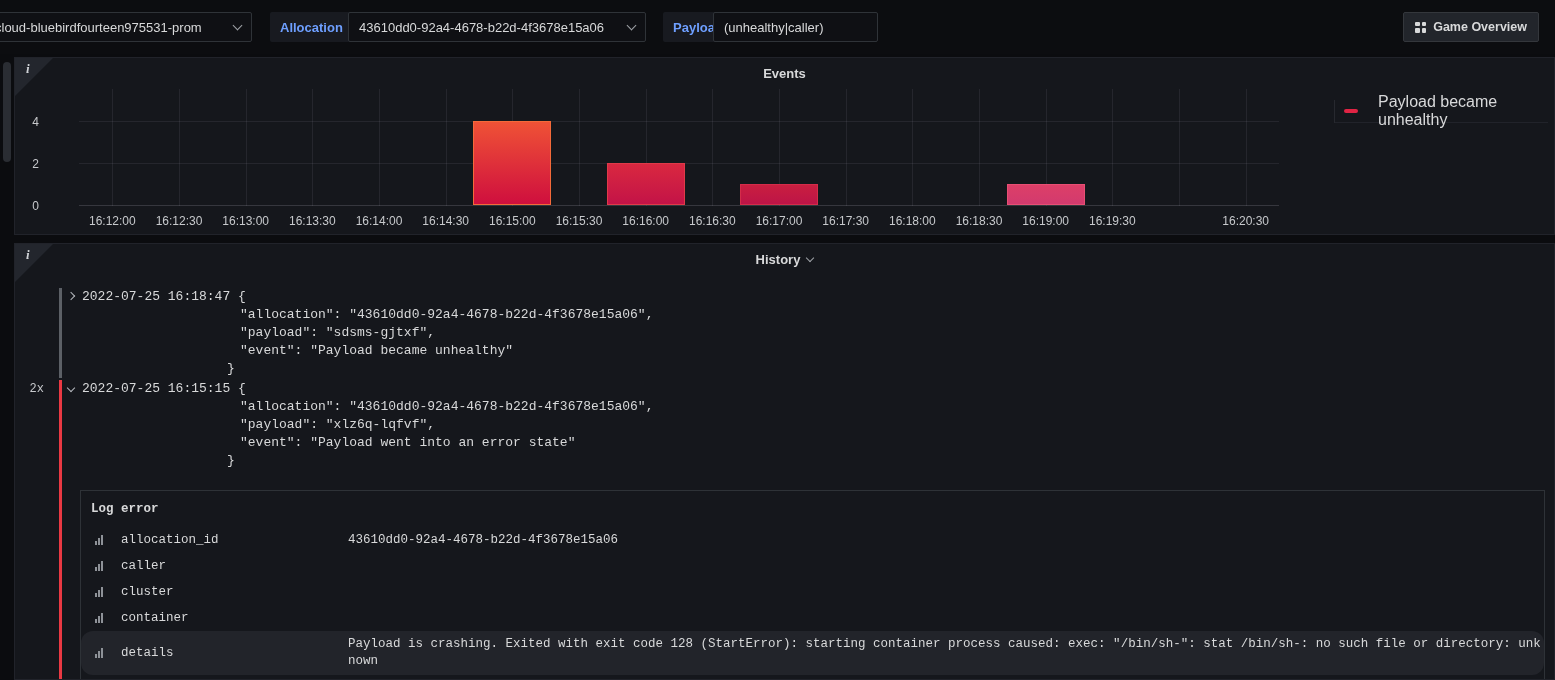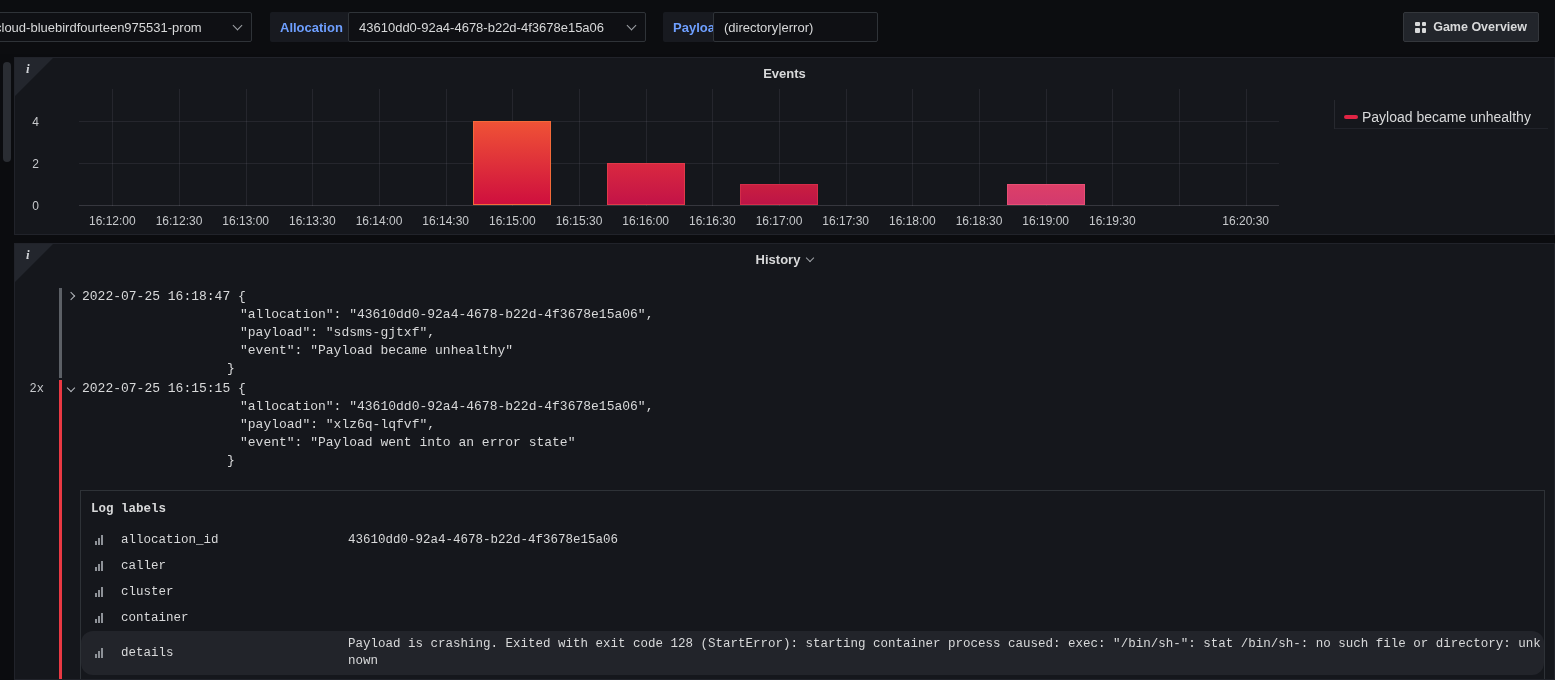--- a/index.html
+++ b/index.html
@@ -39,21 +39,21 @@
   .y-labels { position:absolute; left:0; top:31px; width:24px; height:117px; }
   .y-label { position:absolute; right:0; width:100%; text-align:right; font-size:12px; color:#c7c9cc; line-height:14px; }
   .plot { position:absolute; left:64px; right:275px; top:31px; height:117px; }
   .vline { position:absolute; top:0; bottom:0; width:1px; background:rgba(204,204,220,0.09); }
   .hline { position:absolute; left:0; right:0; height:1px; background:rgba(204,204,220,0.09); }
   .baseline { position:absolute; left:0; right:0; bottom:0; height:1px; background:rgba(204,204,220,0.18); }
   .bar { position:absolute; bottom:1px; width:78px; border:1px solid; }
   .x-labels { position:absolute; left:64px; right:275px; top:156px; height:16px; }
   .x-label { position:absolute; transform:translateX(-50%); font-size:12px; color:#c7c9cc; white-space:nowrap; }
   .legend { position:absolute; right:6px; top:42px; width:214px; border-left:1px solid rgba(204,204,220,0.10); }
-  .legend-item { display:flex; align-items:center; gap:4px; height:23px; padding-left:9px; border-bottom:1px solid rgba(204,204,220,0.07); font-size:14px; color:#d8d9da;margin-top:6px; }
+  .legend-item { display:flex; align-items:center; gap:20px; height:23px; padding-left:9px; border-bottom:1px solid rgba(204,204,220,0.07); font-size:16px; color:#d8d9da; }
   .legend-swatch { width:14px; height:4px; border-radius:2px; flex:none; }
   
   .log-rows { position:absolute; top:44px; left:0; right:0; font-family:"Liberation Mono", monospace; font-size:13px; line-height:18px; color:#d8d9da; }
   .log-row { display:flex; margin-bottom:2px; }
   .log-count { width:44px; flex:none; padding-right:15px; text-align:right; font-size:12px; color:#c7c9cc; }
   .log-body { flex:1; border-left:3px solid #666; padding-left:4px; }
   .row-chev { display:inline-block; width:6px; height:6px; border-right:1.5px solid #b4b7bd; border-bottom:1.5px solid #b4b7bd; margin:0 8px 1px 2px; }
   .row-chev.right { transform:rotate(-45deg); }
   .row-chev.down { transform:rotate(45deg); }
   .json-line { padding-left:174px; white-space:pre; }
@@ -76,21 +76,21 @@
     <span>cloud-bluebirdfourteen975531-prom</span>
     <span class="chev"></span>
   </div>
   <div class="tb-item chip chip-allocation">Allocation</div>
   <div class="tb-item select alloc-select">
     <span>43610dd0-92a4-4678-b22d-4f3678e15a06</span>
     <span class="chev"></span>
   </div>
   <div class="tb-item chip chip-filter">Payload</div>
   <div class="tb-item tinput filter-input">
-    <span>(directory|error)</span>
+    <span>(unhealthy|caller)</span>
   </div>
   <div class="tb-item btn btn-overview">
     <span class="grid-icon">
         <i></i>
         <i></i>
         <i></i>
         <i></i>
       </span>
     <span>Game Overview</span>
   </div>
@@ -184,21 +184,21 @@
       </div>
       <div class="log-row">
         <div class="log-count">2x</div>
         <div class="log-body" style="border-left-color: rgb(234, 57, 67);">
           <div class="log-header"><span class="row-chev down"></span><span>2022-07-25 16:15:15 {</span></div>
           <div class="json-line">"allocation": "43610dd0-92a4-4678-b22d-4f3678e15a06",</div>
           <div class="json-line">"payload": "xlz6q-lqfvf",</div>
           <div class="json-line">"event": "Payload went into an error state"</div>
           <div class="json-line close">}</div>
           <div class="log-labels">
-            <div class="ll-title">Log labels</div>
+            <div class="ll-title">Log error</div>
             <div class="ll-row">
               <div class="ll-icon-cell">
                 <span class="bar-icon">
                   <i style="height: 4px;"></i>
                   <i style="height: 7px;"></i>
                   <i style="height: 10px;"></i>
                 </span>
               </div>
               <div class="ll-key">allocation_id</div>
               <div class="ll-value">43610dd0-92a4-4678-b22d-4f3678e15a06</div>

